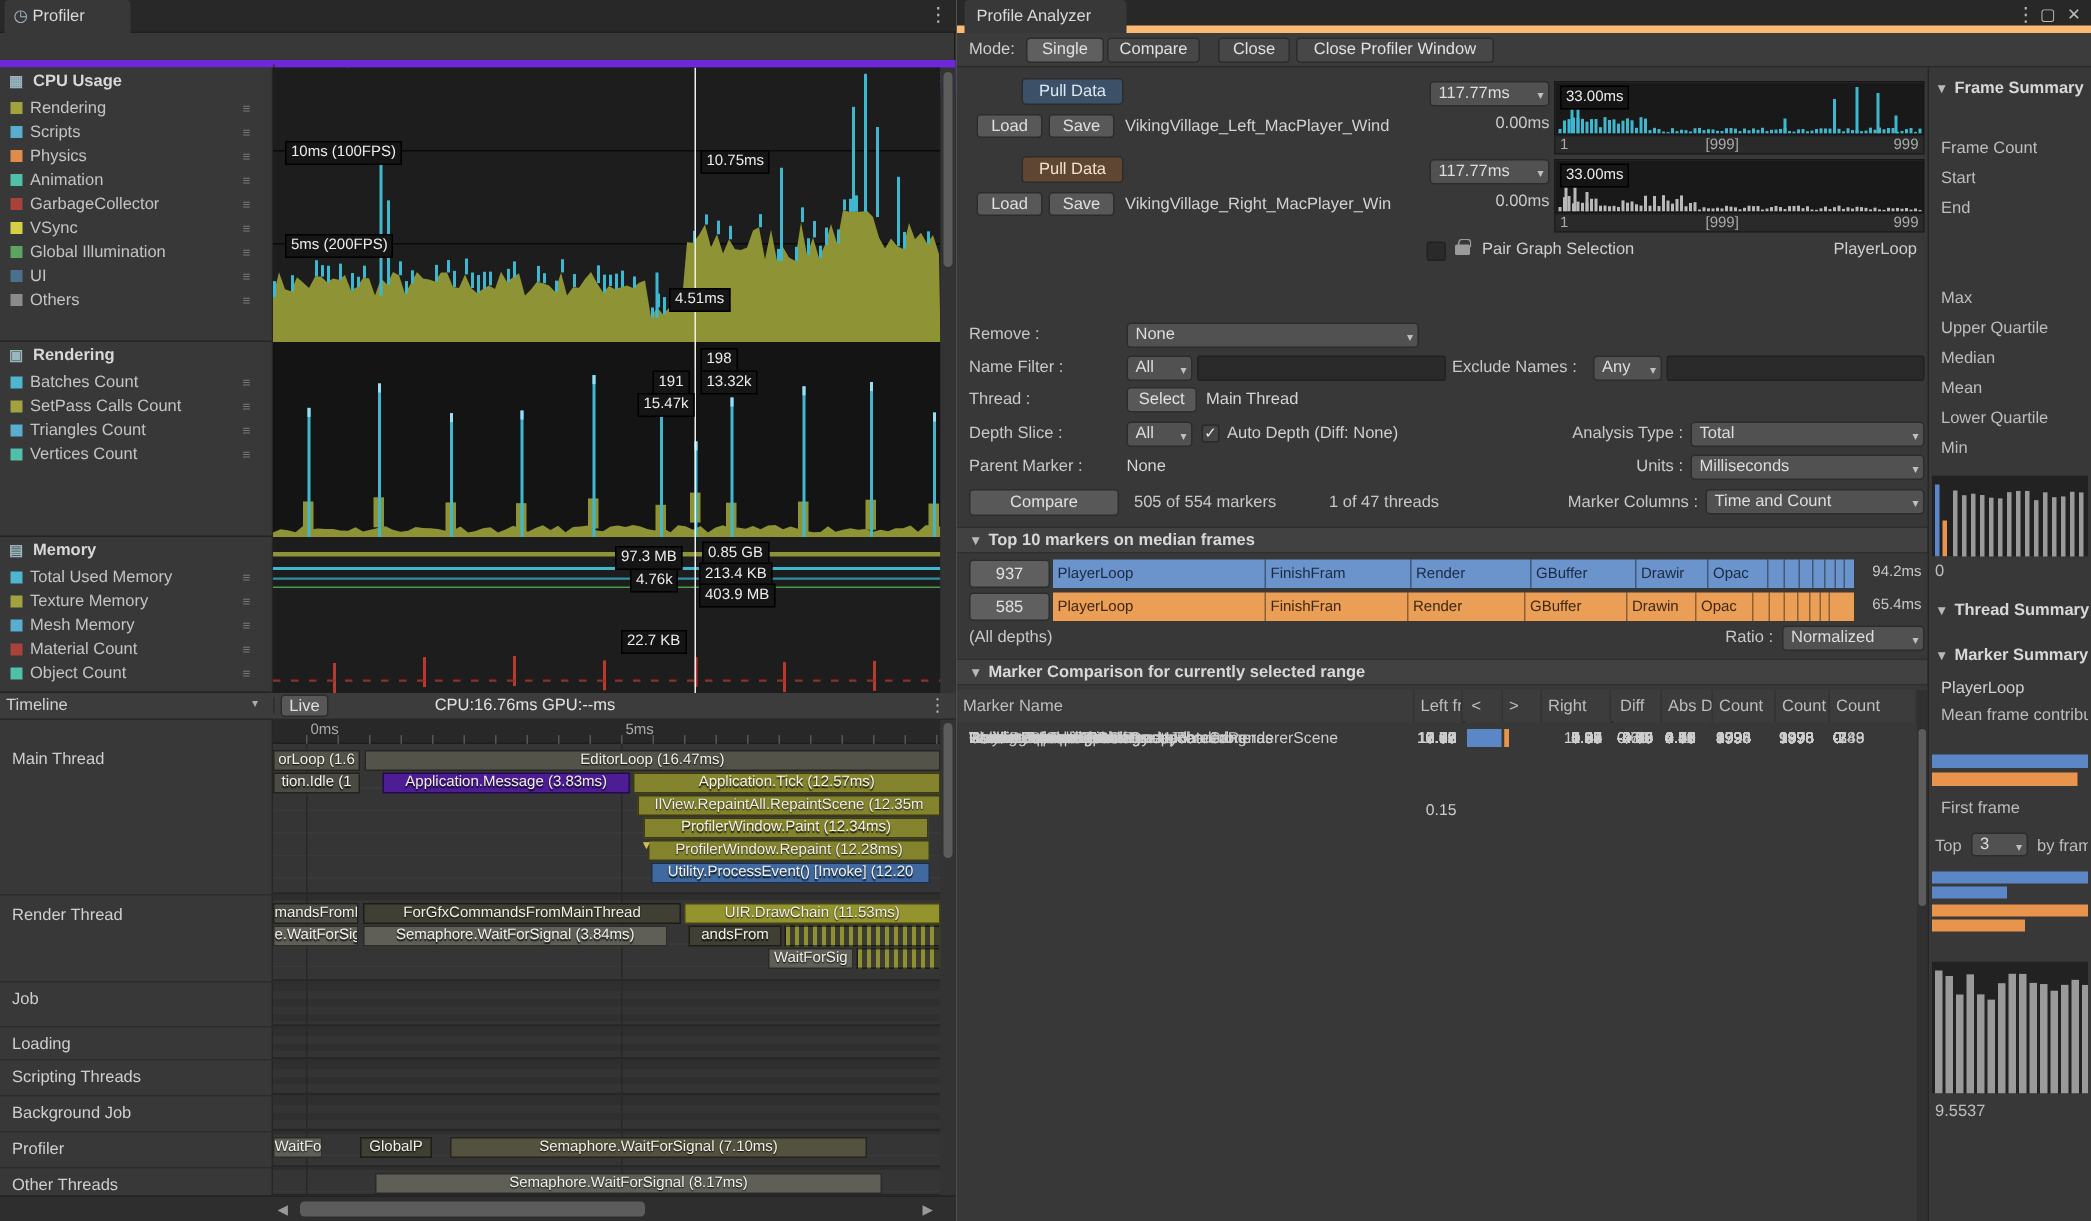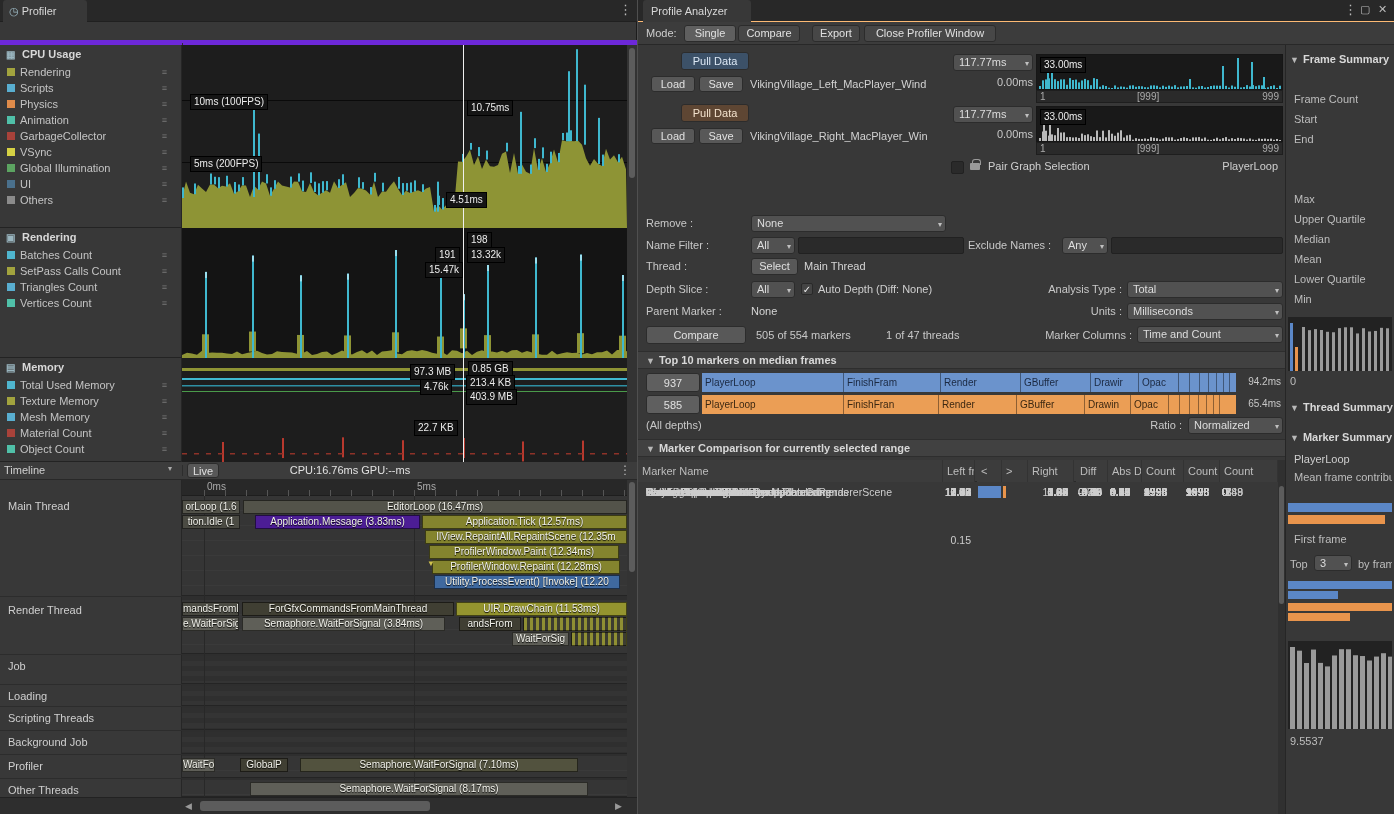--- a/index.html
+++ b/index.html
@@ -379,32 +379,32 @@
 
   <div class="abs" style="left:0;top:797px;width:637px;height:17px;background:#2e2e2e;border-top:1px solid #222">
     <div class="abs" style="left:185px;top:3px;color:#999;font-size:9px">◀</div>
     <div class="scroll-thumb" style="left:200px;top:3px;width:230px;height:10px"></div>
     <div class="abs" style="left:615px;top:3px;color:#999;font-size:9px">▶</div>
   </div>
 </div>
 
 <div class="abs" id="a-win" style="left:638px;top:0;width:756px;height:814px;background:#383838">
 
-  <div class="abs" style="left:0;top:0;width:756px;height:22px;background:#282828;border-bottom:1px solid #fdba74">
+  <div class="abs" style="left:0;top:0;width:756px;height:22px;background:#282828;border-bottom:5px solid #fdba74">
     <div class="abs" style="left:5px;top:0;width:108px;height:22px;background:#383838;border-radius:3px 3px 0 0;line-height:22px;padding-left:8px;color:#d8d8d8;white-space:nowrap;overflow:hidden"><span>Profile Analyzer</span></div>
     <div class="abs" style="left:706px;top:2px;color:#bbb;font-size:13px">⋮</div>
     <div class="abs" style="left:722px;top:3px;color:#bbb;font-size:11px">▢</div>
     <div class="abs" style="left:740px;top:3px;color:#bbb;font-size:11px">✕</div>
   </div>
 
   <div class="abs" style="left:0;top:22px;width:756px;height:23px;background:#3c3c3c;border-bottom:1px solid #282828">
     <div class="abs" style="left:8px;top:5px;color:#cfcfcf">Mode:</div>
     <div class="abs btn" style="left:46px;top:3px;width:52px;height:17px;background:#5f5f5f">Single</div>
     <div class="abs btn" style="left:100px;top:3px;width:62px;height:17px;background:#474747">Compare</div>
-    <div class="abs btn" style="left:174px;top:3px;width:48px;height:17px;background:#474747">Export</div>
+    <div class="abs btn" style="left:174px;top:3px;width:48px;height:17px;background:#474747">Close</div>
     <div class="abs btn" style="left:226px;top:3px;width:132px;height:17px;background:#474747">Close Profiler Window</div>
   </div>
 
   <div class="abs" id="a-main" style="left:0;top:45px;width:647px;height:769px;background:#383838;overflow:hidden">
 
     <div class="abs btn" id="pull-1" style="left: 43px; top: 7px; width: 68px; height: 18px; line-height: 17px; color: rgb(220, 232, 245); background: rgb(60, 81, 104);">Pull Data</div>
     <div class="abs drop" style="left:315px;top:9px;width:80px;height:17px">117.77ms</div>
     <div class="abs" id="graph-1" style="left:398px;top:9px;width:247px;height:36px;border:1px solid #161616">
       <div class="lblbox" style="left:3px;top:2px">33.00ms</div>
     <svg width="245" height="34" style="position: absolute; left: 0px; top: 0px;">

